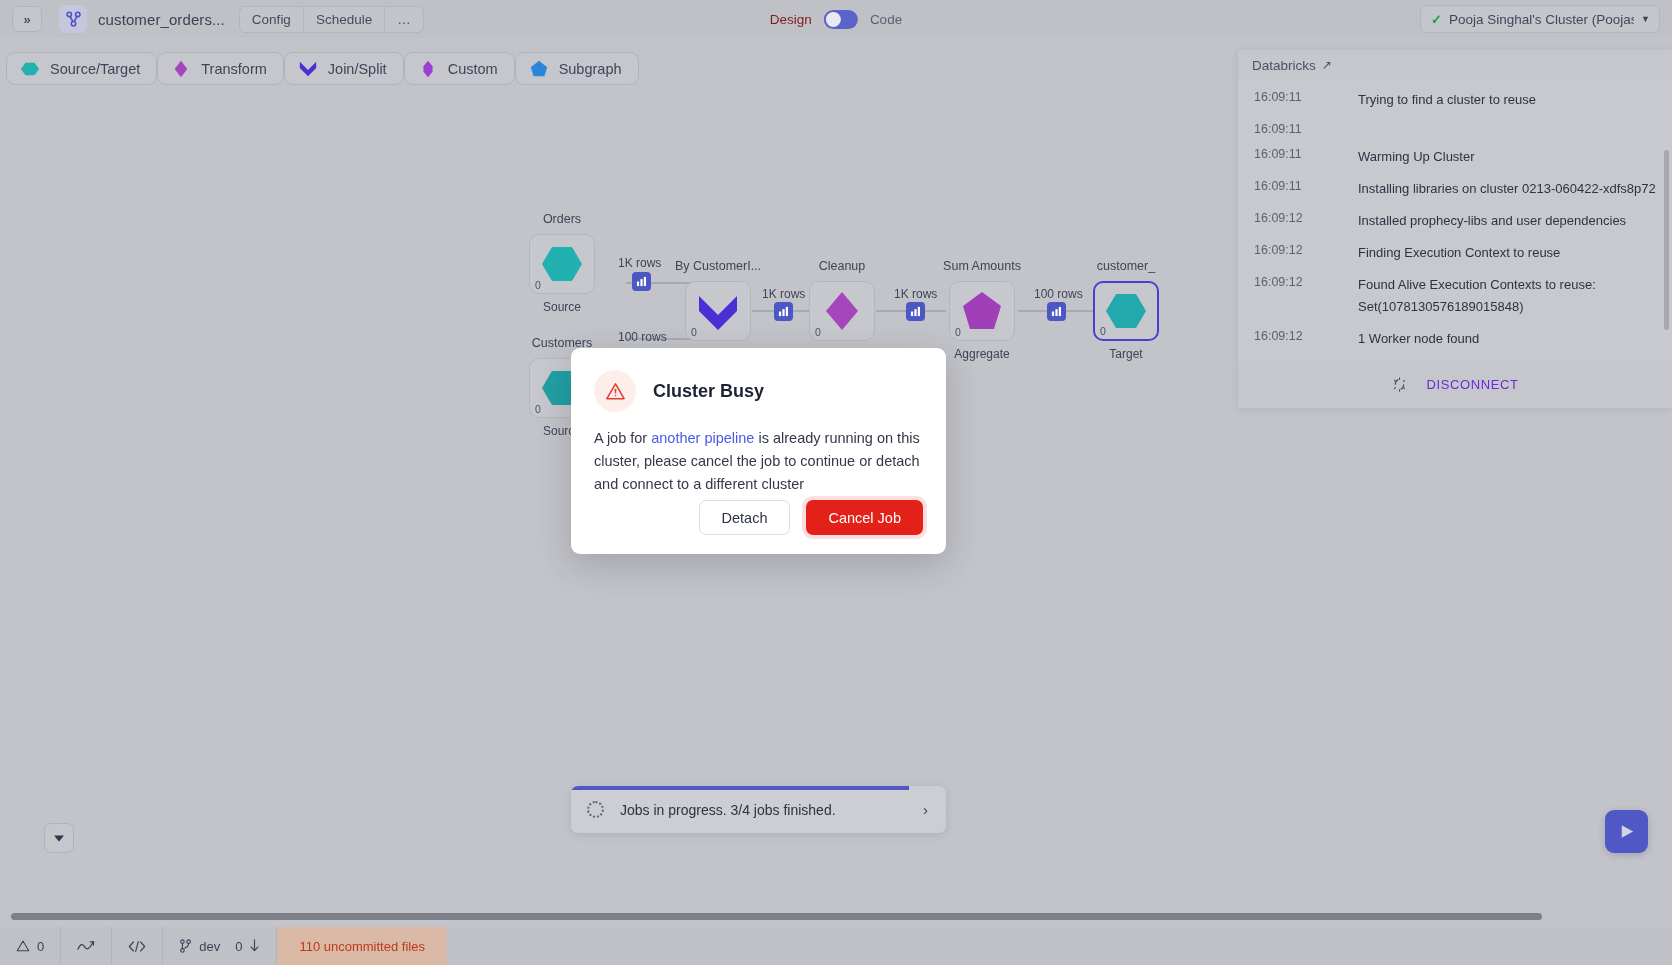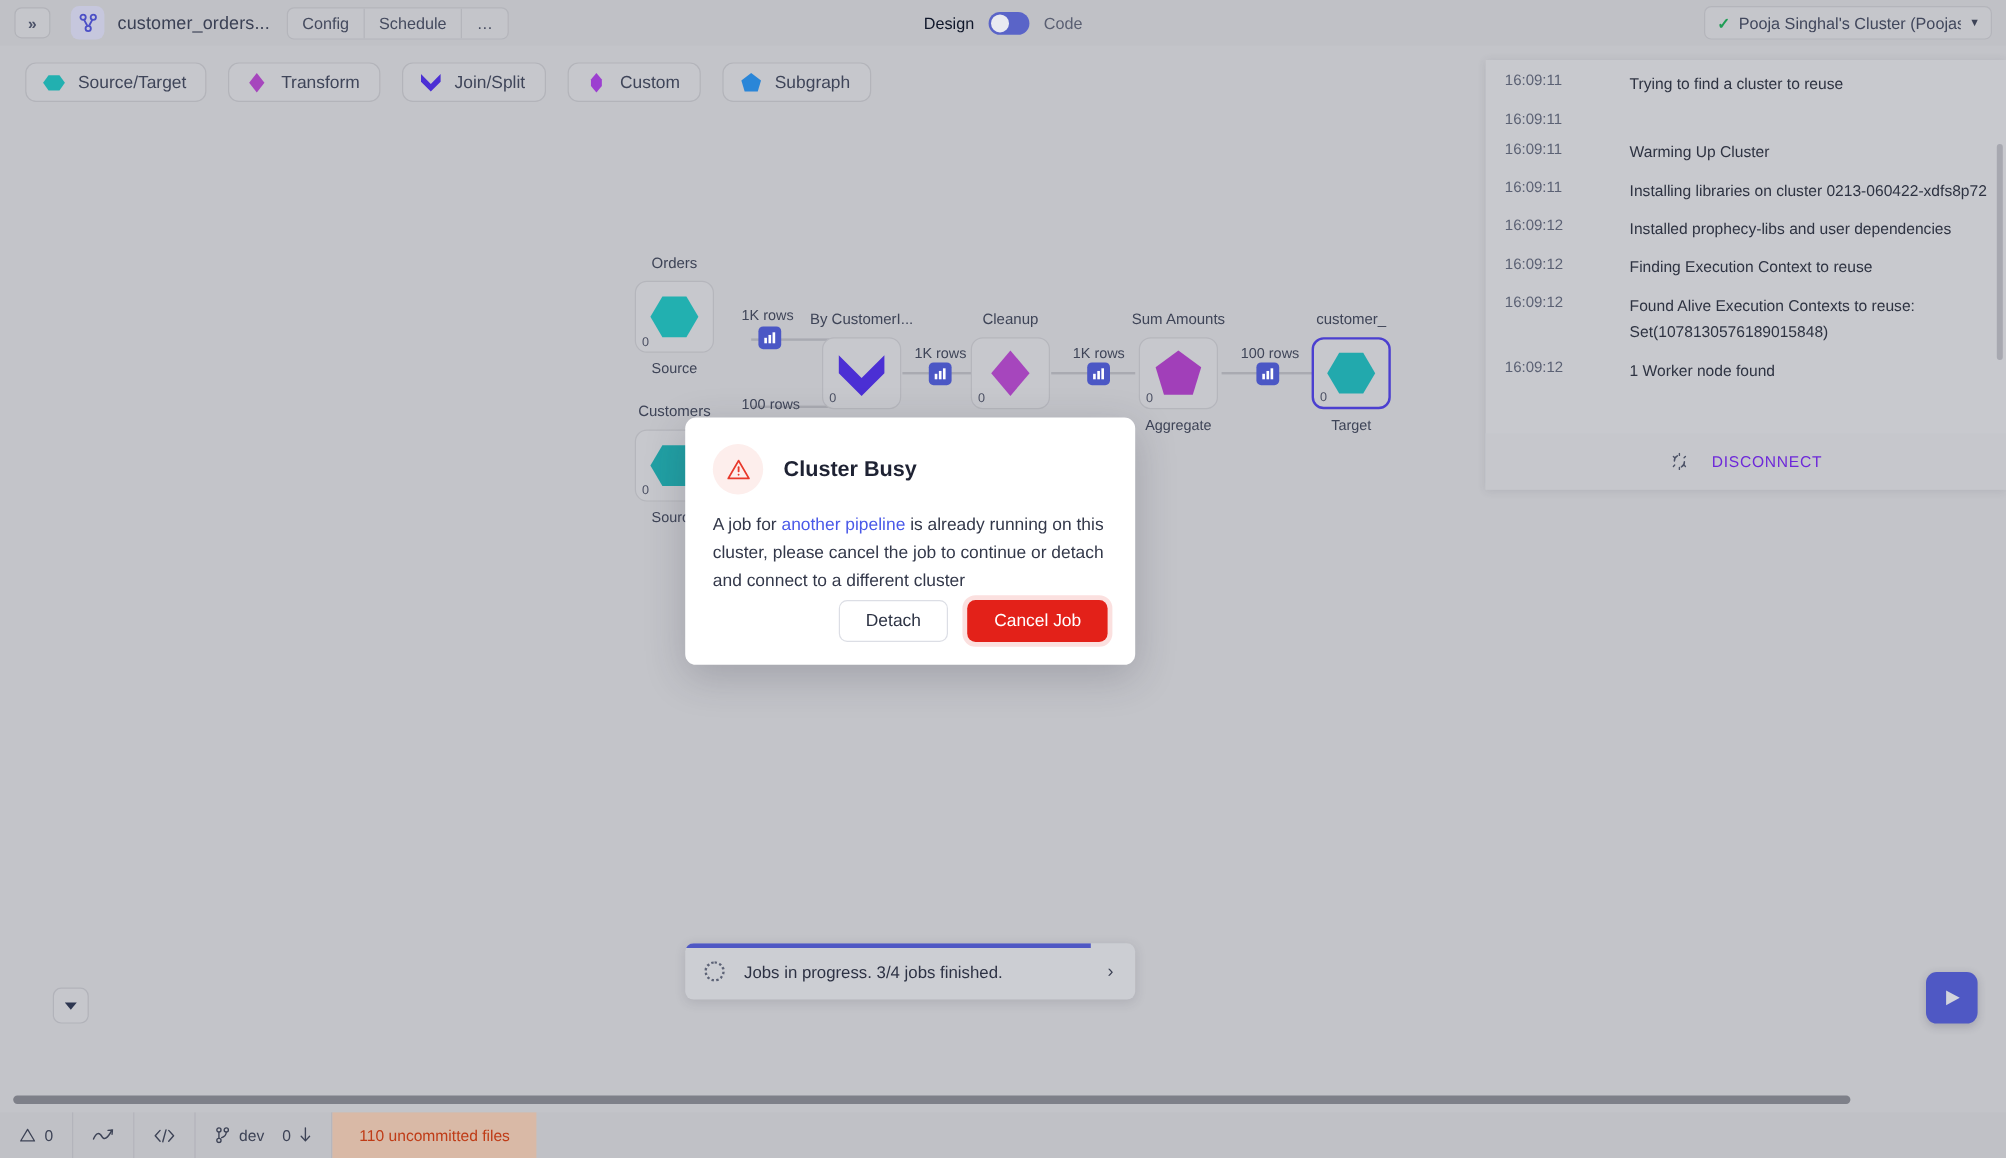--- a/index.html
+++ b/index.html
@@ -35,39 +35,39 @@
   .tb-group > div {
     padding: 0 12px; display: flex; align-items: center; font-size: 13.5px;
     color: #444a5e; border-right: 1px solid #b4b5bb;
   }
   .tb-group > div:last-child { border-right: none; }
   .tb-center {
     position: absolute; left: 50%; transform: translateX(-50%);
     display: flex; align-items: center; gap: 12px;
   }
   .tb-center .lbl { font-size: 13.5px; color: #5a5f72; }
-  .tb-center .lbl.active { color: #0f172a; }
+  .tb-center .lbl.active { color: #7f1d1d; }
   .toggle {
     width: 34px; height: 19px; border-radius: 10px; background: #5a64c8; position: relative;
   }
   .toggle .knob {
     position: absolute; left: 2px; top: 2px; width: 15px; height: 15px;
     border-radius: 50%; background: #e9eaf1;
   }
   .tb-cluster {
     position: absolute; right: 12px; top: 5px; height: 28px;
     border: 1px solid #b4b5bb; border-radius: 6px; background: #c5c6cb;
     display: flex; align-items: center; gap: 7px; padding: 0 9px 0 10px;
     font-size: 13.5px; color: #41475c; max-width: 240px;
   }
   .check { color: #1f9d55; font-size: 13px; font-weight: 700; }
   .caret { color: #3d4357; font-size: 9px; }
 
   
-  .palette { position: absolute; left: 21px; top: 52px; display: flex; gap: 18px; }
+  .palette { position: absolute; left: 6px; top: 52px; display: flex; }
   .pal-btn {
     height: 33px; border: 1px solid #b3b4ba; border-radius: 9px; background: #c6c7cc;
     display: flex; align-items: center; gap: 10px; padding: 0 16px 0 13px;
     font-size: 14.5px; color: #3f4559;
   }
   .shape { width: 20px; height: 22px; display:block; }
 
   
   .canvas { position: absolute; left:0; top: 38px; width: 1672px; height: 882px; }
   .node { position: absolute; }
@@ -365,20 +365,24 @@
     <div class="stat-chip" style="left:1047px; top:264px;">
       <svg width="11" height="11" viewBox="0 0 12 12">
         <rect x="1" y="6" width="2.4" height="5" fill="#fff"></rect>
           <rect x="4.8" y="3.4" width="2.4" height="7.6" fill="#fff"></rect>
           <rect x="8.5" y="1" width="2.4" height="10" fill="#fff"></rect>
       </svg>
     </div>
   </div>
 
   <div class="logpanel">
+    <div class="log-head">
+      <span>Databricks</span>
+      <span class="ext">↗</span>
+    </div>
     <div class="log-body">
       <div class="log-row">
         <div class="log-time">16:09:11</div>
         <div class="log-msg">Trying to find a cluster to reuse</div>
       </div>
       <div class="log-row">
         <div class="log-time">16:09:11</div>
       </div>
       <div class="log-row">
         <div class="log-time">16:09:11</div>

